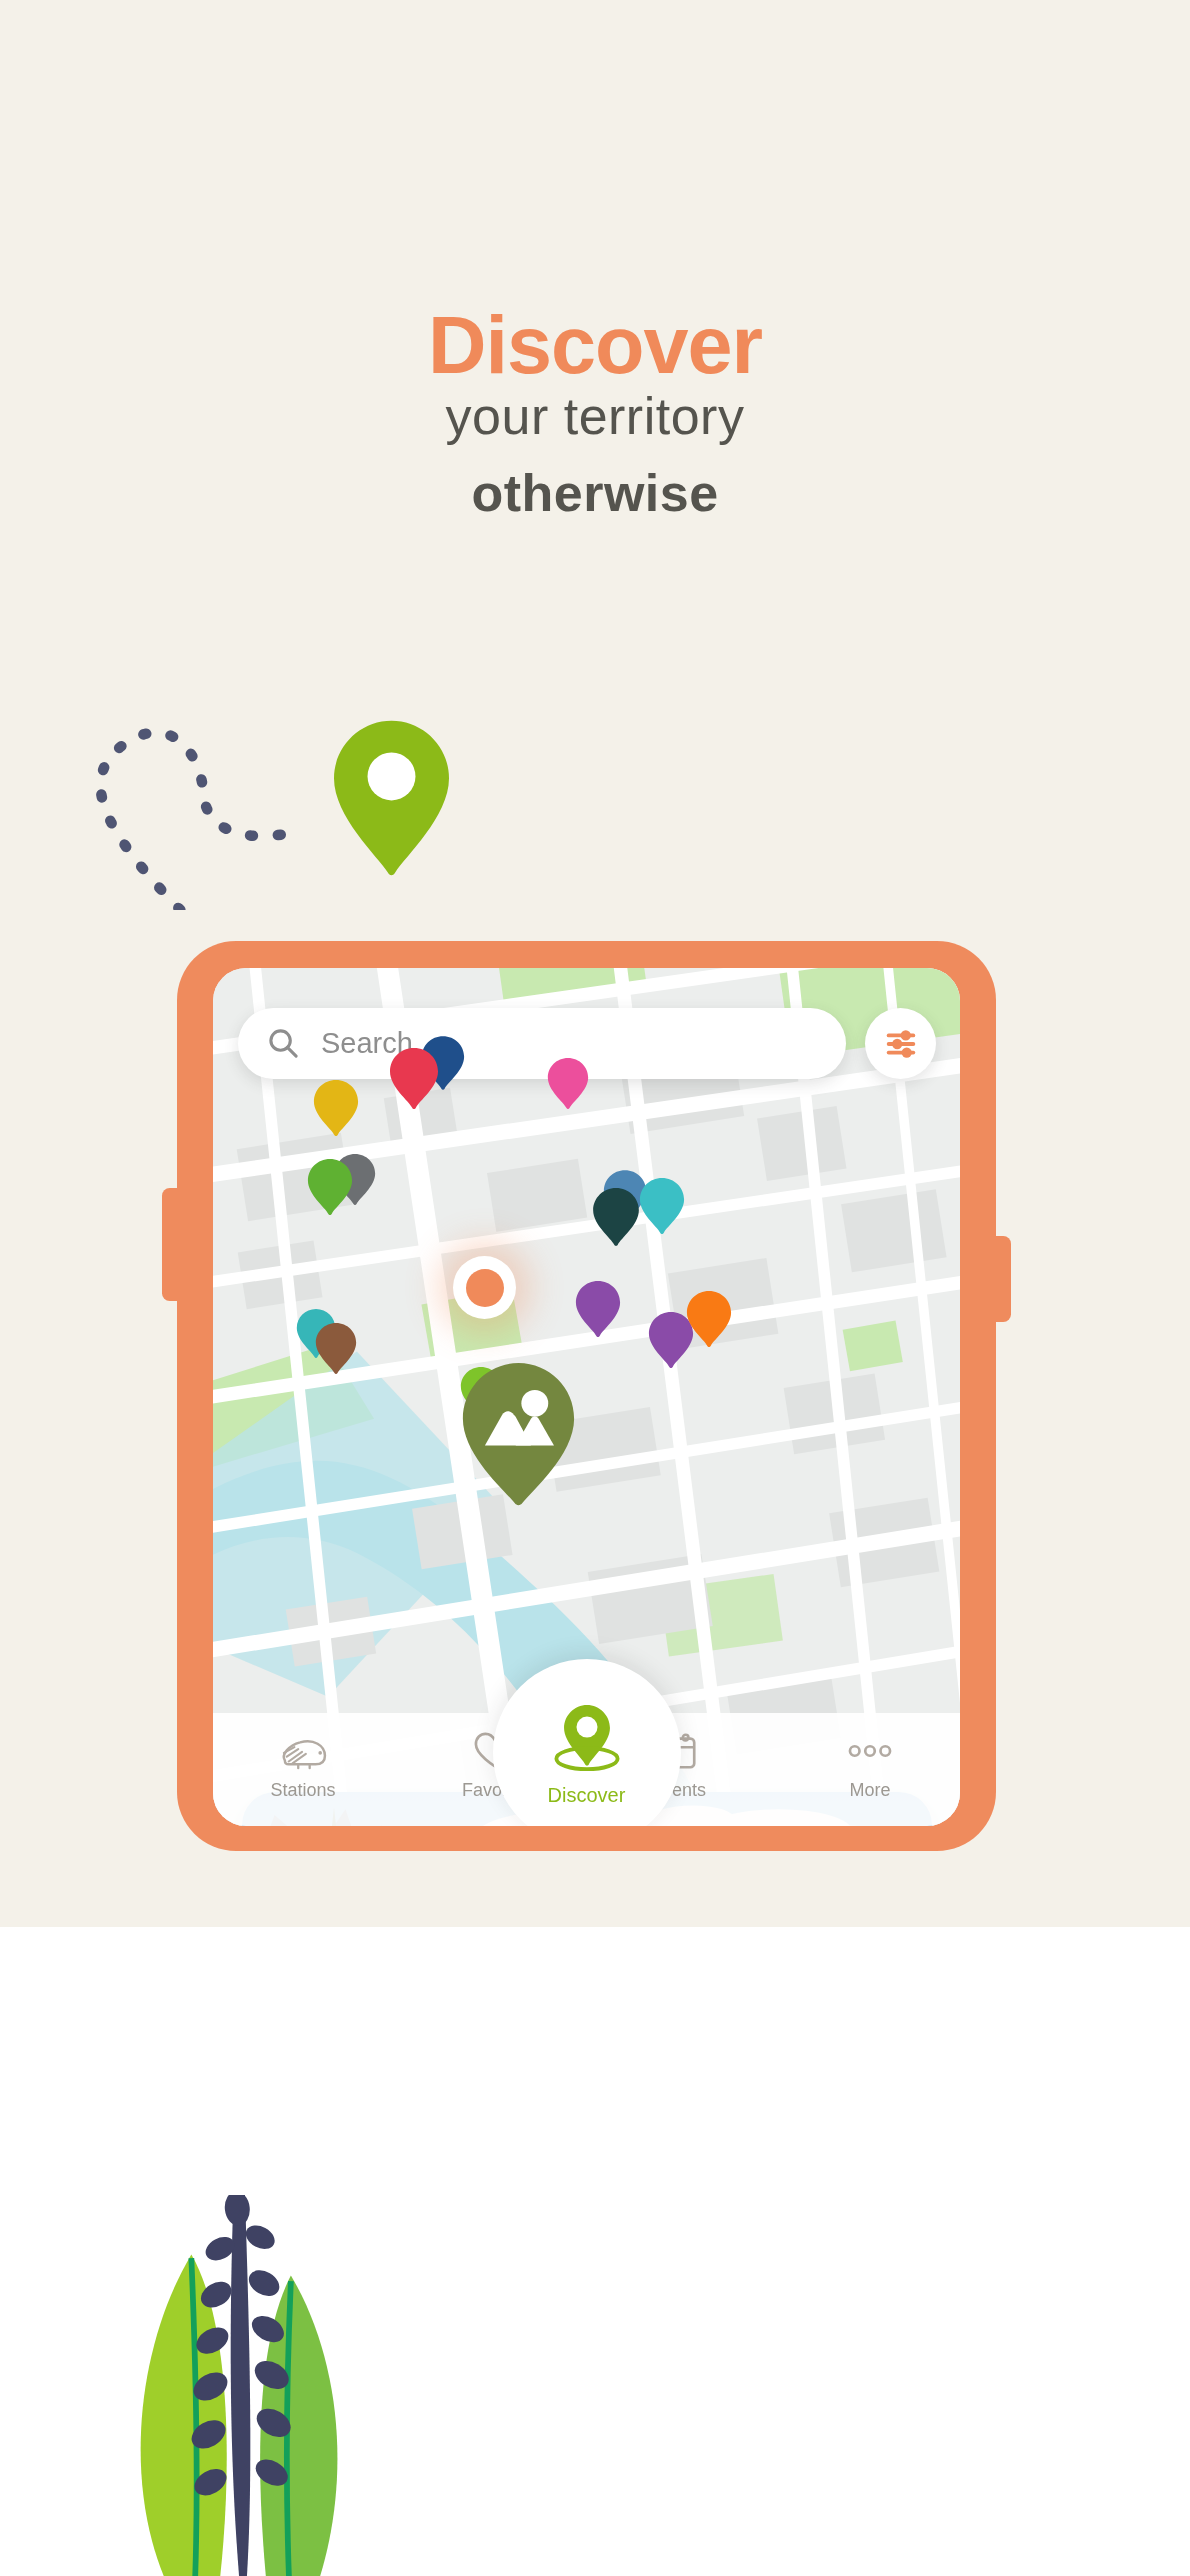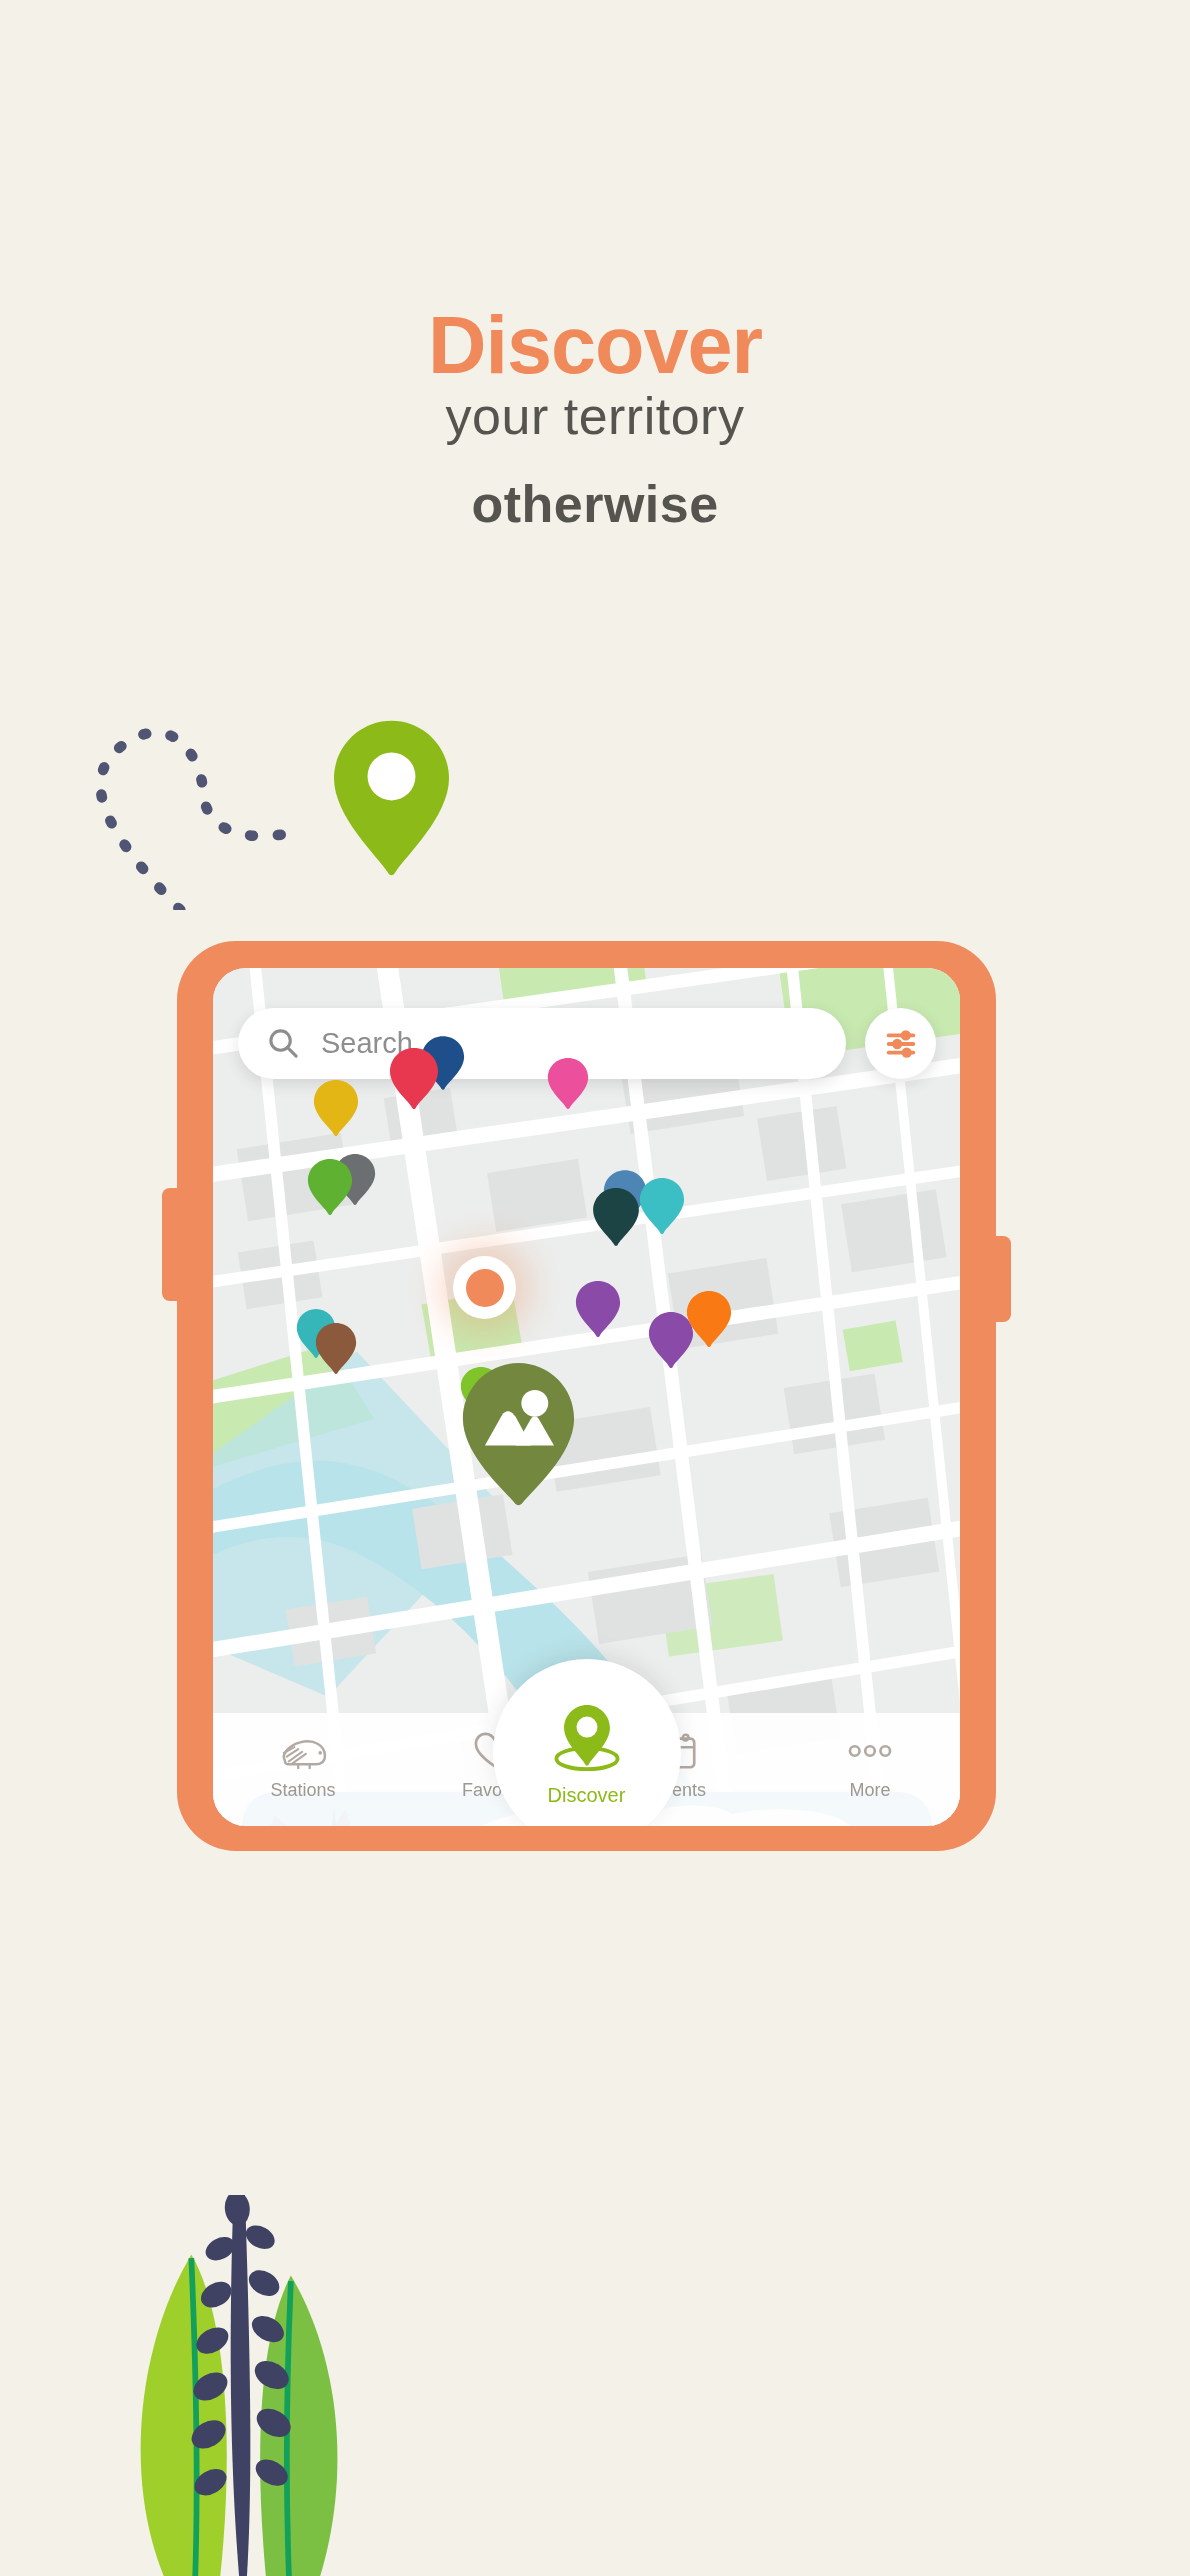--- a/index.html
+++ b/index.html
@@ -3,21 +3,21 @@
 <meta charset="utf-8">
 <style>
   * { box-sizing: border-box; margin: 0; padding: 0; }
   html, body {
     width: 1190px; height: 2576px;
     font-family: "Liberation Sans", sans-serif;
     overflow: hidden;
   }
   #stage {
     position: relative;
-    width: 1190px; height: 2576px;
+    width: 1190px; height: 1927px;
     background: #f4f1e9;
   }
 
   
   #headline-block {
     position: absolute; top: 305px; left: 0; width: 1190px;
     text-align: center;
   }
   #headline {
     font-size: 81px;
@@ -26,21 +26,21 @@
     color: #f08a5a;
     line-height: 1.0;
   }
   #subtitle-1 {
     font-size: 52px;
     font-weight: 300;
     color: #55544e;
     letter-spacing: 0.5px;
   }
   #subtitle-2 {
-    margin-top: 28px;
+    margin-top: 17px;
     font-size: 52px;
     font-weight: 700;
     color: #55544e;
     letter-spacing: 0.5px;
   }
 
   
   #deco-path { position: absolute; left: 67px; top: 690px; }
   #deco-pin { position: absolute; left: 328px; top: 717px; }
 

